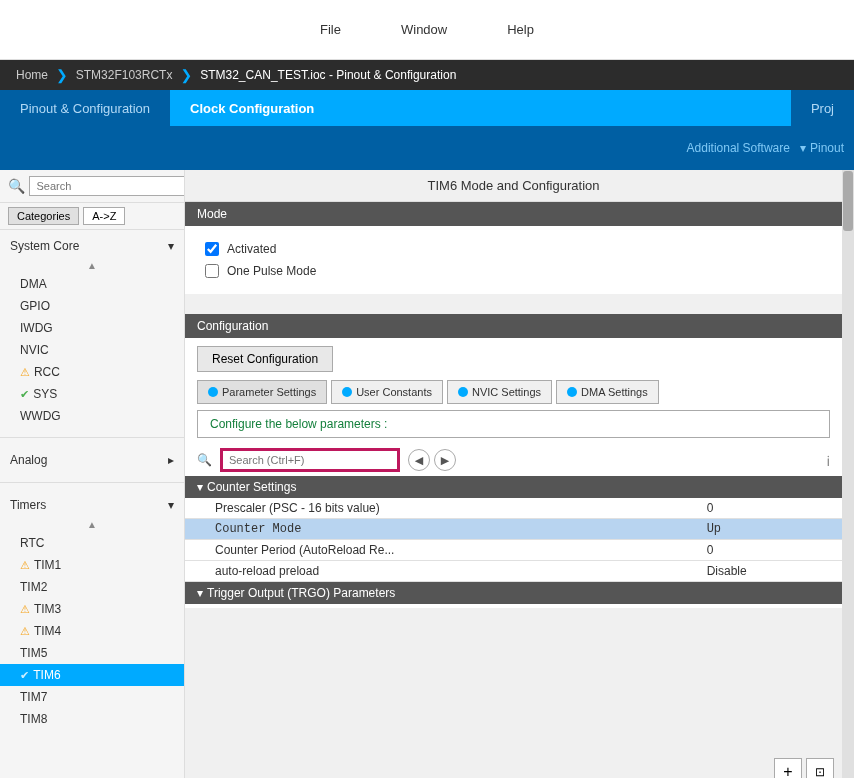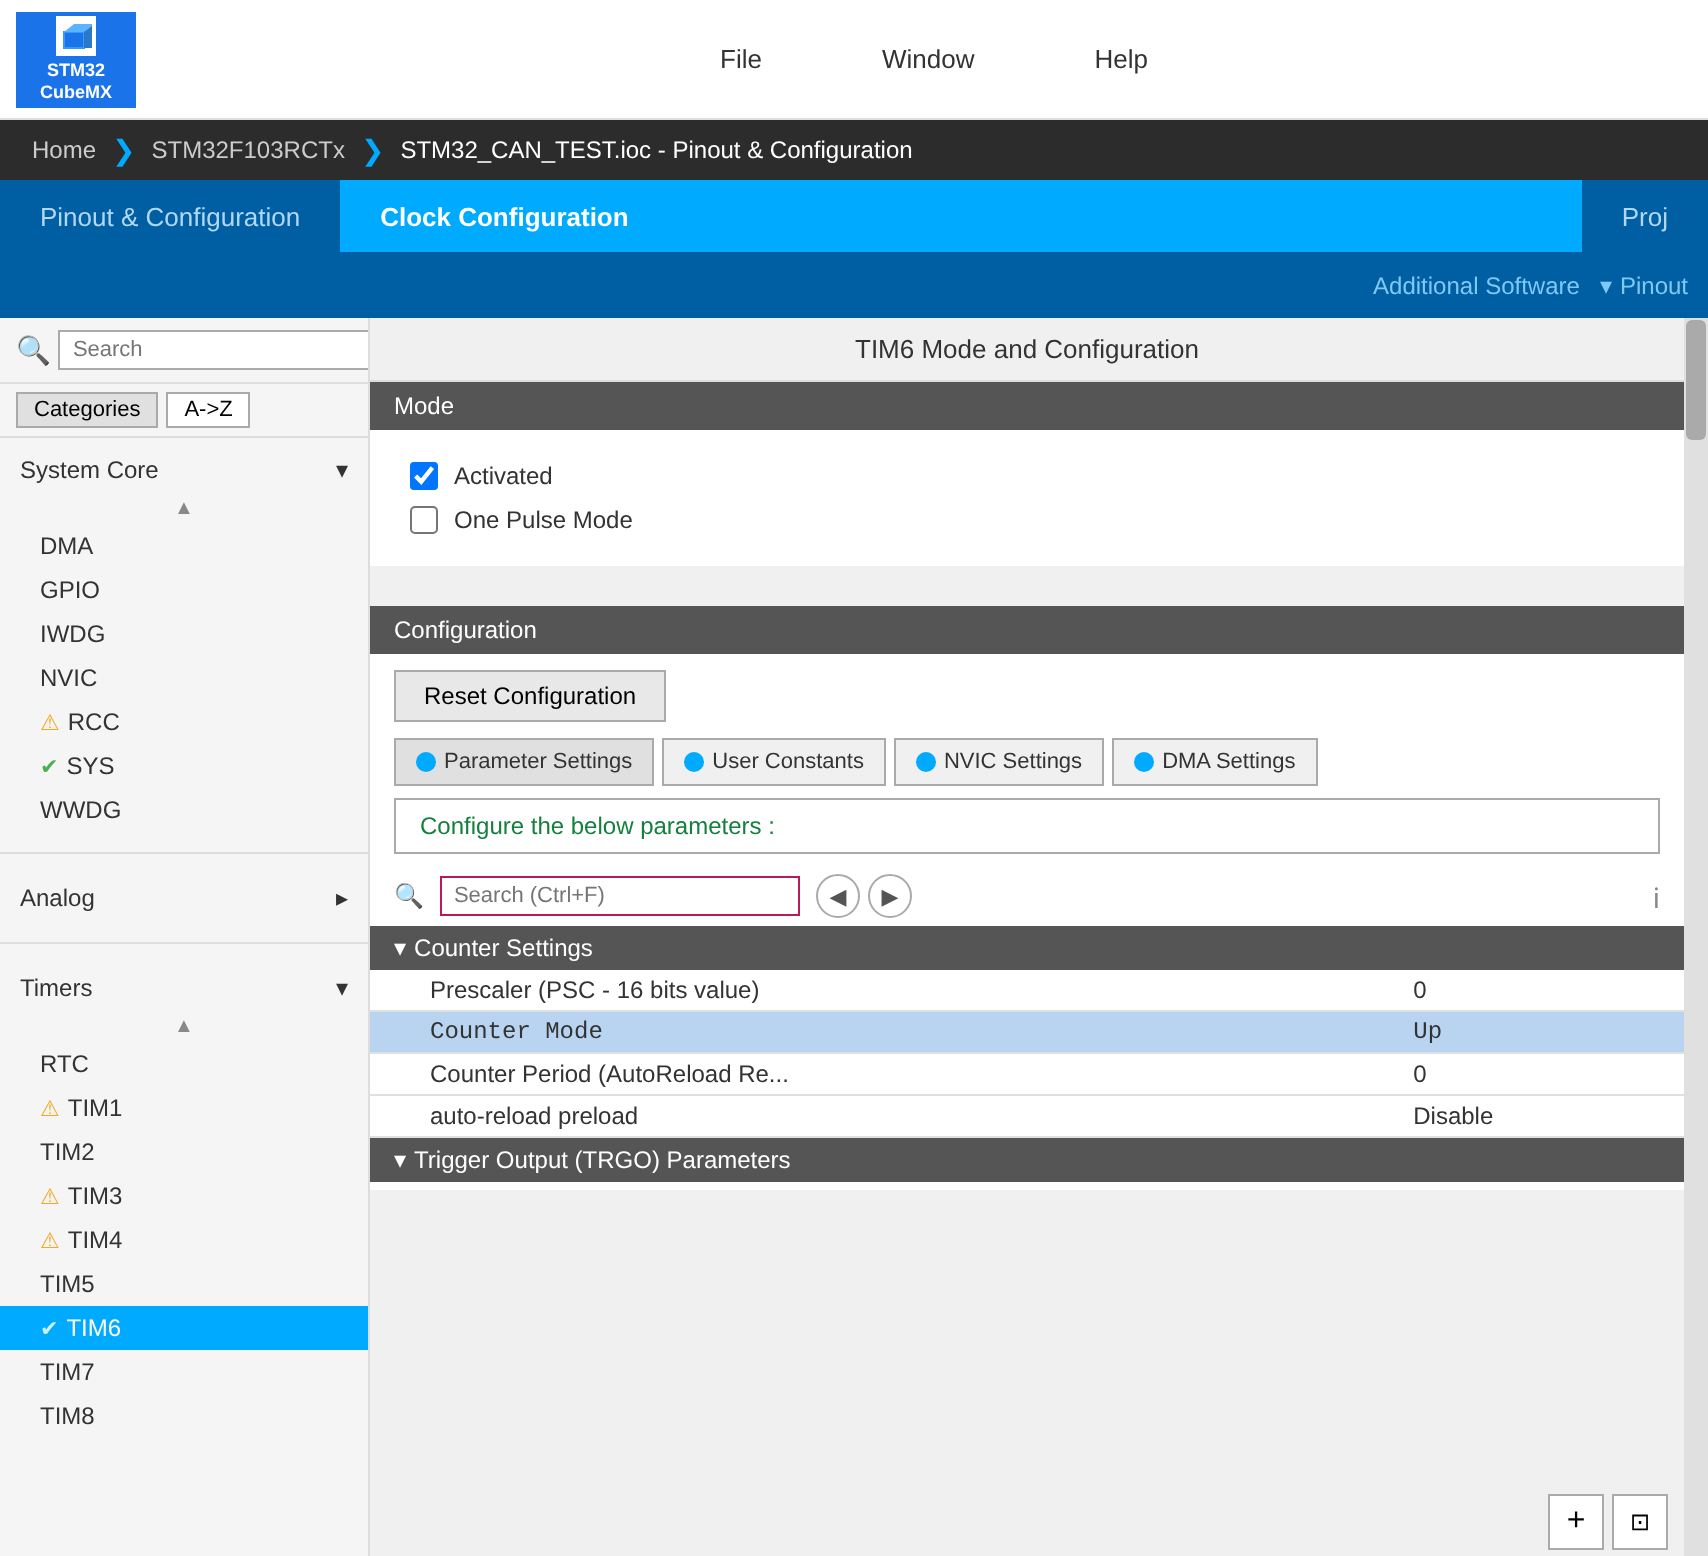--- a/index.html
+++ b/index.html
@@ -20,21 +20,21 @@
     .breadcrumb-arrow { color: #00aaff; font-size: 14px; }
 
     
     .tab-bar { display: flex; background: #00aaff; height: 36px; }
     .tab { padding: 8px 20px; font-size: 13px; cursor: pointer; color: #fff; display: flex; align-items: center; }
     .tab.inactive { background: #005fa3; color: #b0d8f5; }
     .tab.active { background: #00aaff; color: white; font-weight: bold; }
     .tab.right-tab { background: #005fa3; color: #b0d8f5; margin-left: auto; text-align: right; }
 
     
-    .sub-tab-bar { background: #005fa3; height: 33px; display: flex; align-items: center; padding: 0 10px; justify-content: flex-end; }
+    .sub-tab-bar { background: #005fa3; height: 44px; display: flex; align-items: center; padding: 0 10px; justify-content: flex-end; }
     .sub-tab { color: #7ec8f5; font-size: 12px; padding: 0 10px; cursor: pointer; }
     .sub-tab-pinout { color: #7ec8f5; display: flex; align-items: center; gap: 4px; }
 
     
     .main-layout { display: flex; height: calc(778px - 60px - 30px - 36px - 28px); }
 
     
     .sidebar { width: 185px; background: #f5f5f5; border-right: 1px solid #ddd; display: flex; flex-direction: column; overflow: hidden; }
     .search-bar { padding: 6px 8px; display: flex; align-items: center; gap: 4px; border-bottom: 1px solid #ddd; }
     .search-input { flex: 1; border: 1px solid #aaa; padding: 3px 6px; font-size: 11px; }
@@ -59,21 +59,21 @@
     .checkbox-row label { font-size: 12px; color: #333; }
     .reset-btn { margin: 8px 12px; padding: 5px 14px; border: 1px solid #aaa; background: #e8e8e8; cursor: pointer; font-size: 12px; }
     .settings-tabs { display: flex; padding: 0 12px; gap: 4px; }
     .settings-tab { display: flex; align-items: center; gap: 4px; padding: 5px 10px; border: 1px solid #aaa; background: #f0f0f0; cursor: pointer; font-size: 11px; color: #333; }
     .settings-tab .tab-dot { width: 10px; height: 10px; border-radius: 50%; background: #00aaff; display: inline-block; }
     .settings-tab.active { background: #e0e0e0; }
     .configure-text { padding: 6px 12px; font-size: 12px; color: #15803d; border: 1px solid #aaa; margin: 6px 12px; background: white; }
 
     
     .param-search-bar { display: flex; align-items: center; padding: 4px 12px; gap: 8px; }
-    .param-search { border: 1px solid #be185d; padding: 3px 6px; font-size: 11px; width: 180px; }
+    .param-search { border: 3px solid #be185d; padding: 3px 6px; font-size: 11px; width: 180px; }
     .info-icon { color: #888; font-size: 14px; margin-left: auto; }
     .nav-arrows { display: flex; gap: 4px; }
     .nav-arrow { border: 1px solid #aaa; background: white; width: 22px; height: 22px; display: flex; align-items: center; justify-content: center; cursor: pointer; font-size: 11px; color: #555; border-radius: 50%; }
 
     .param-table { width: 100%; border-collapse: collapse; font-size: 12px; }
     .param-section-row td { background: #555; color: white; padding: 4px 12px; font-weight: normal; }
     .param-section-label { display: flex; align-items: center; gap: 4px; }
     .param-row td { padding: 3px 12px; border-bottom: 1px solid #e0e0e0; }
     .param-row.highlight td { background: #b8d4f0; font-family: Liberation Mono, monospace; }
     .param-name { padding-left: 30px !important; color: #333; }
@@ -83,34 +83,20 @@
     .scroll-track { width: 12px; background: #e0e0e0; position: relative; }
     .scroll-thumb { width: 10px; background: #aaa; height: 60px; margin: 1px; border-radius: 3px; }
 
     .content-wrapper { display: flex; flex: 1; overflow: hidden; position: relative; }
     .main-content { flex: 1; overflow: hidden; }
   </style>
 </head>
 <body>
 
 <div class="top-bar">
-  <div class="logo">
-    <div>
-      <div class="logo-cube">
-        <svg width="16" height="16" viewBox="0 0 16 16">
-          <rect x="2" y="6" width="10" height="8" fill="#1a73e8" stroke="#3399ff" stroke-width="1"></rect>
-          <polygon points="2,6 7,2 17,2 12,6" fill="#5ab4ff"></polygon>
-          <polygon points="12,6 17,2 17,14 12,14" fill="#2979c8"></polygon>
-        </svg>
-      </div>
-      <div class="logo-text">
-        <span>STM32</span><br><span>CubeMX</span>
-      </div>
-    </div>
-  </div>
   <div class="menu-items">
     <span class="menu-item">File</span>
     <span class="menu-item">Window</span>
     <span class="menu-item">Help</span>
   </div>
 </div>
 
 <div class="breadcrumb">
   <span class="breadcrumb-item">Home</span>
   <span class="breadcrumb-arrow">❯</span>

